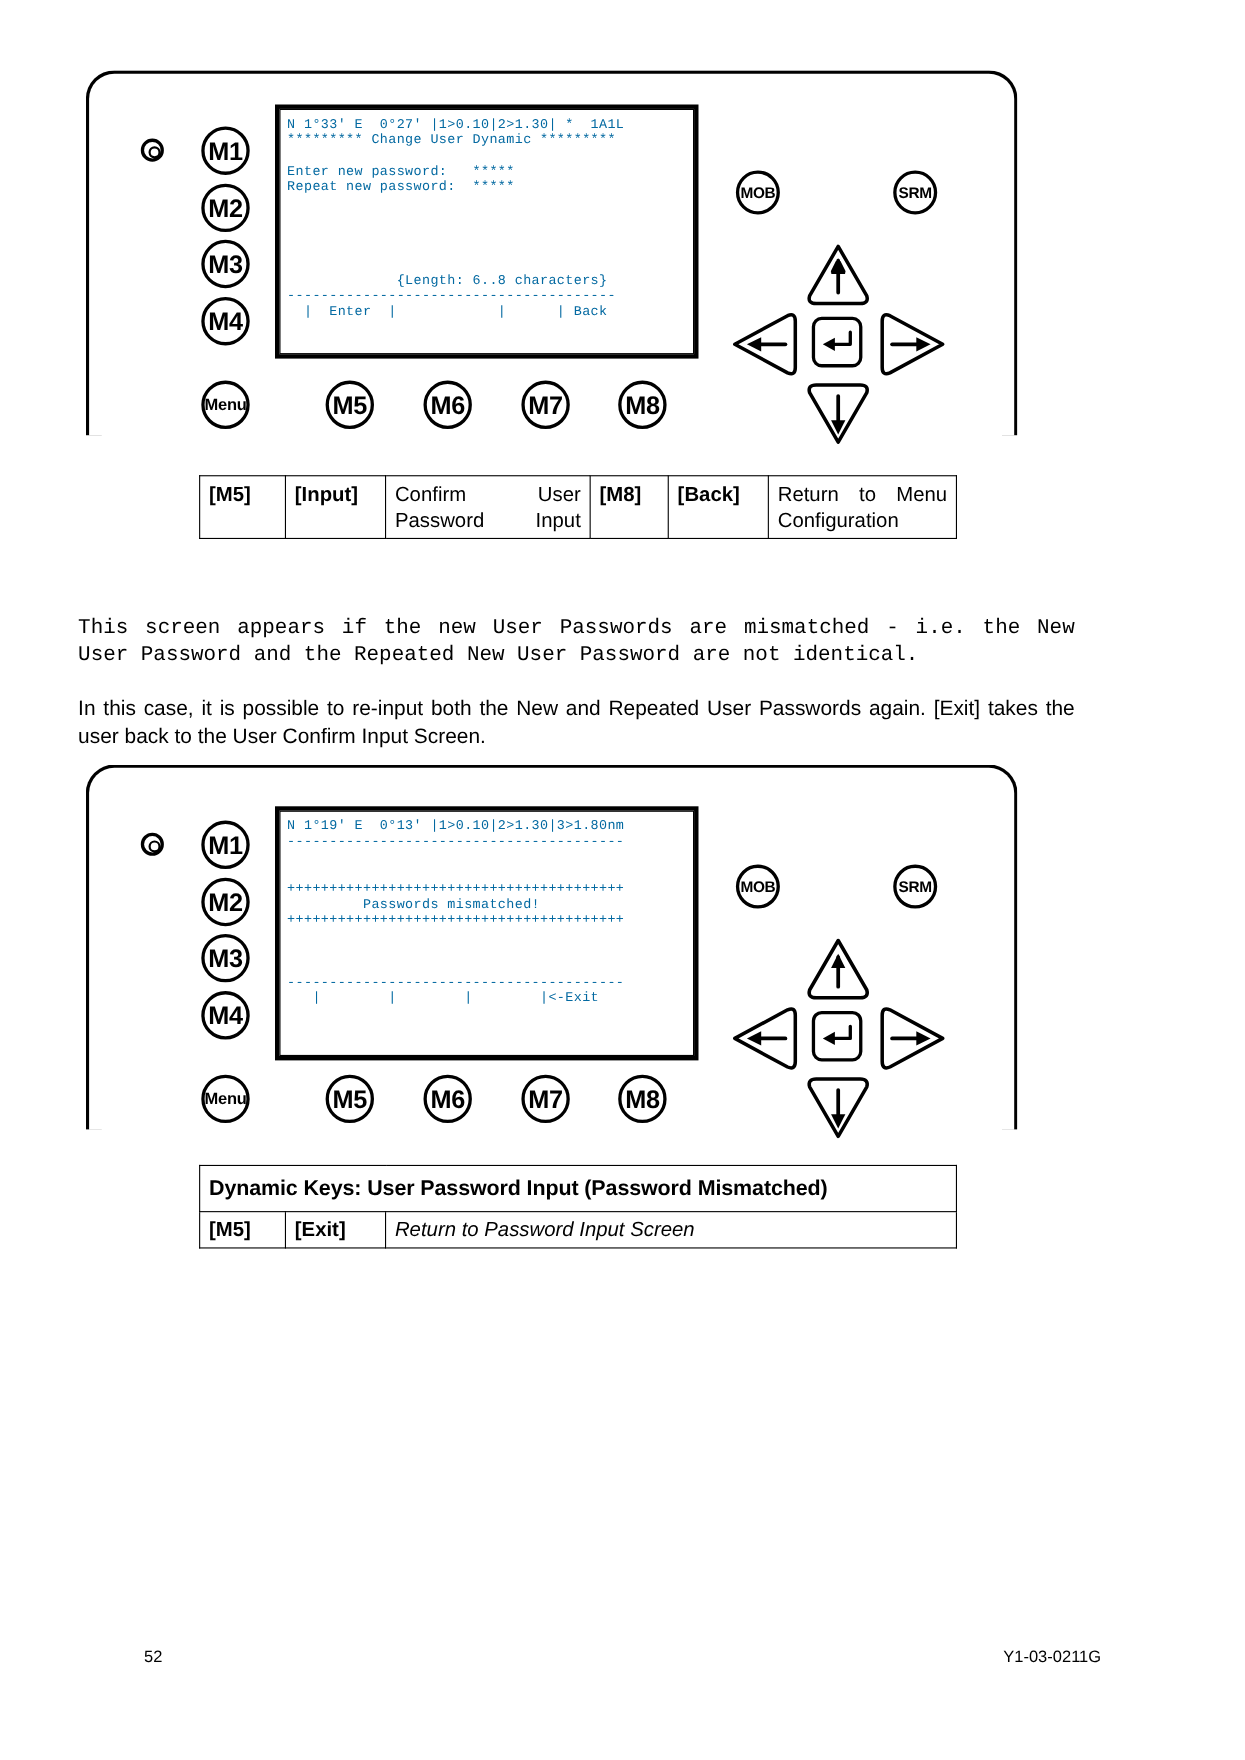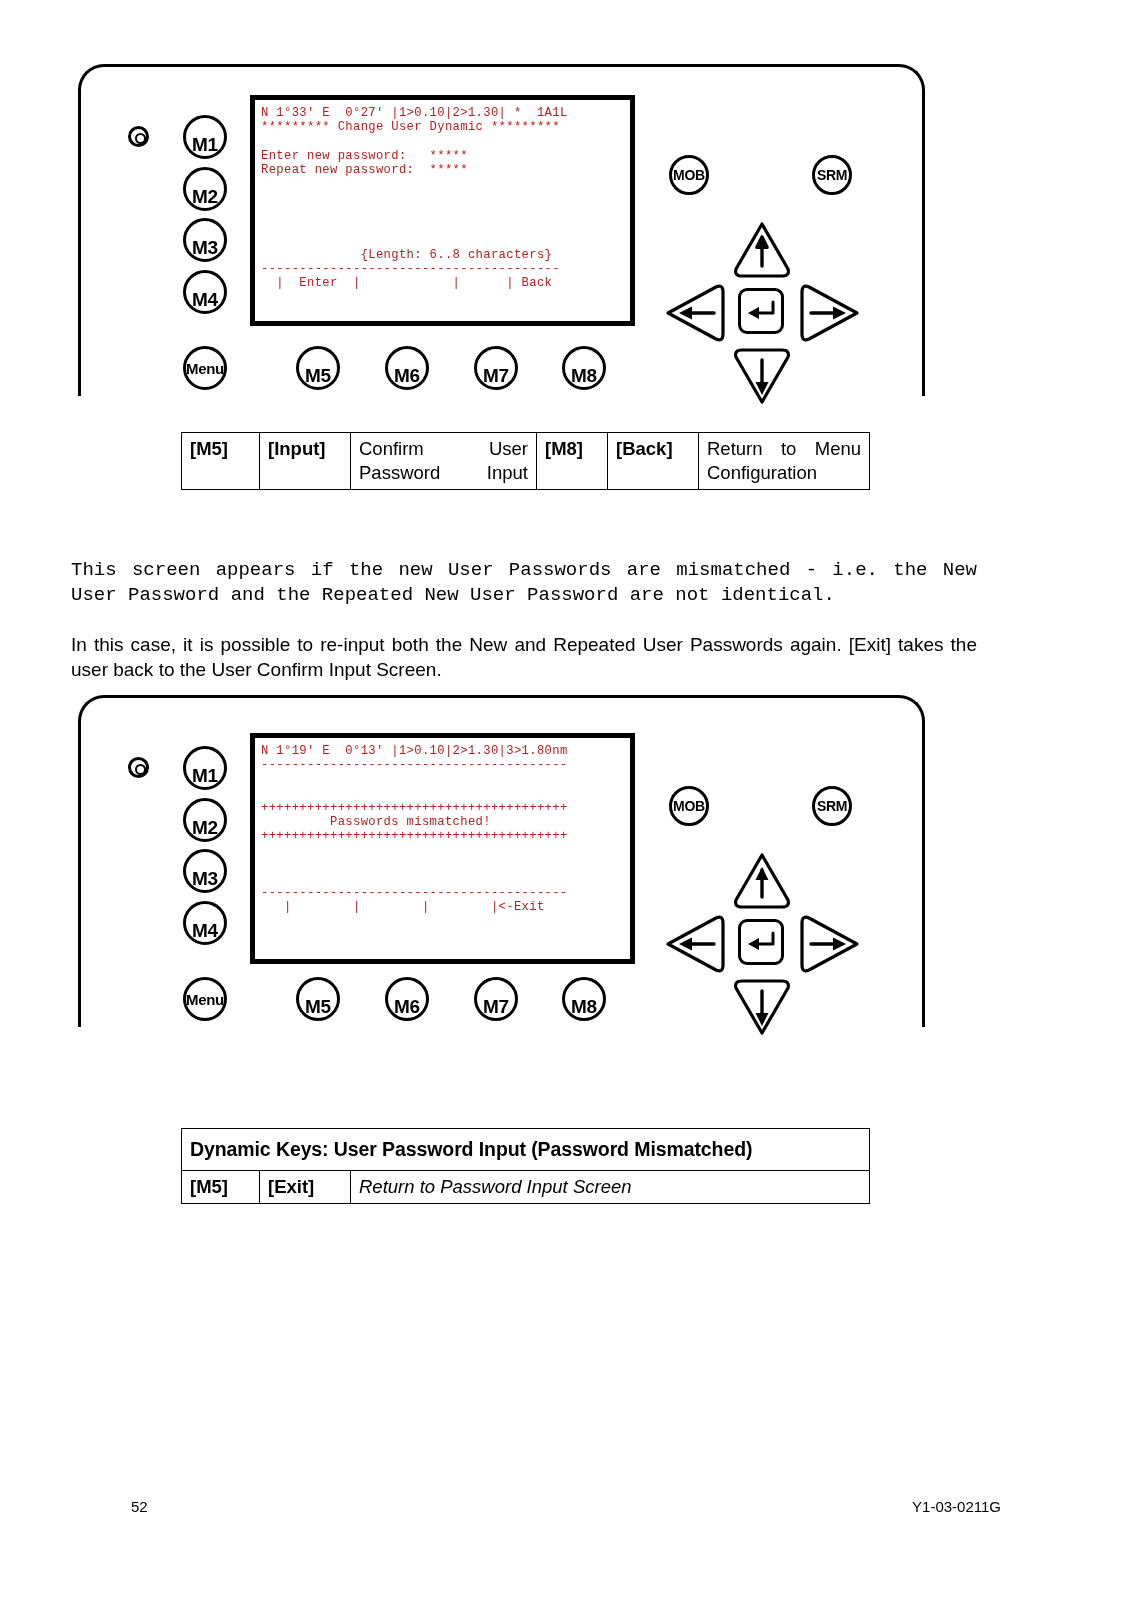--- a/index.html
+++ b/index.html
@@ -37,21 +37,21 @@
     border: 3.2px solid #000;
     border-radius: 50%;
     background: #fff;
     display: flex;
     align-items: center;
     justify-content: center;
     font-weight: bold;
     box-sizing: border-box;
     letter-spacing: -0.3px;
   }
-  .rkey.m { width: 44px; height: 44px; font-size: 19px; align-items: flex-end; }
+  .rkey.m { width: 44px; height: 44px; font-size: 23px; }
   .rkey.menu { width: 44px; height: 44px; font-size: 15px; }
   .rkey.small { width: 40px; height: 40px; font-size: 14px; }
 
   
   .dimmer {
     position: absolute;
     width: 21px; height: 21px;
     border: 3px solid #000;
     border-radius: 50%;
     box-sizing: border-box;
@@ -83,21 +83,21 @@
     box-sizing: border-box;
     padding: 6px 6px 0 6px;
     overflow: hidden;
   }
   .lcd-text {
     font-family: "Liberation Mono", "DejaVu Sans Mono", monospace;
     font-size: 12.2px;
     line-height: 14.2px;
     white-space: pre;
     letter-spacing: 0.35px;
-    color: #b91c1c;
+    color: #0369a1;
   }
 
   
   .arrow {
     position: absolute;
     width: 0; height: 0;
   }
   .arrow svg { display: block; overflow: visible; }
 
   .enter-key {
@@ -370,21 +370,21 @@
     <div class="lcd-text">         Passwords mismatched!</div>
     <div class="lcd-text">++++++++++++++++++++++++++++++++++++++++</div>
     <div class="lcd-text">&nbsp;</div>
     <div class="lcd-text">&nbsp;</div>
     <div class="lcd-text">&nbsp;</div>
     <div class="lcd-text">----------------------------------------</div>
     <div class="lcd-text">   |        |        |        |&lt;-Exit</div>
   </div>
 </div>
 
-<table class="dk-table" style="left:181px; top:1128px; width:688px;border-radius:24px;">
+<table class="dk-table" style="left:181px; top:1059px; width:688px;border-radius:24px;">
   <colgroup>
     <col style="width:78px">
       <col style="width:91px">
       <col style="width:519px">
   </colgroup>
   <tbody>
     <tr>
       <td class="hdr" colspan="3">Dynamic Keys: User Password Input (Password Mismatched)</td>
     </tr>
     <tr>

